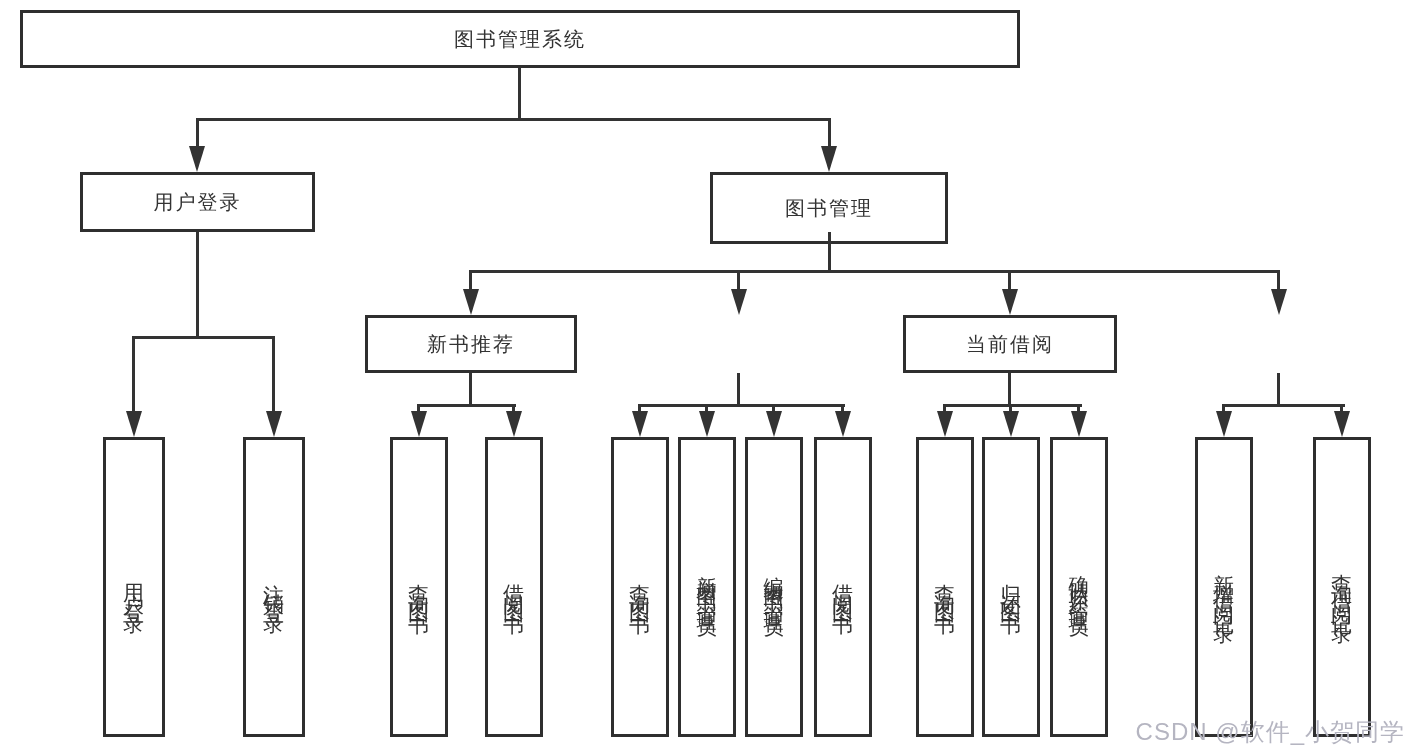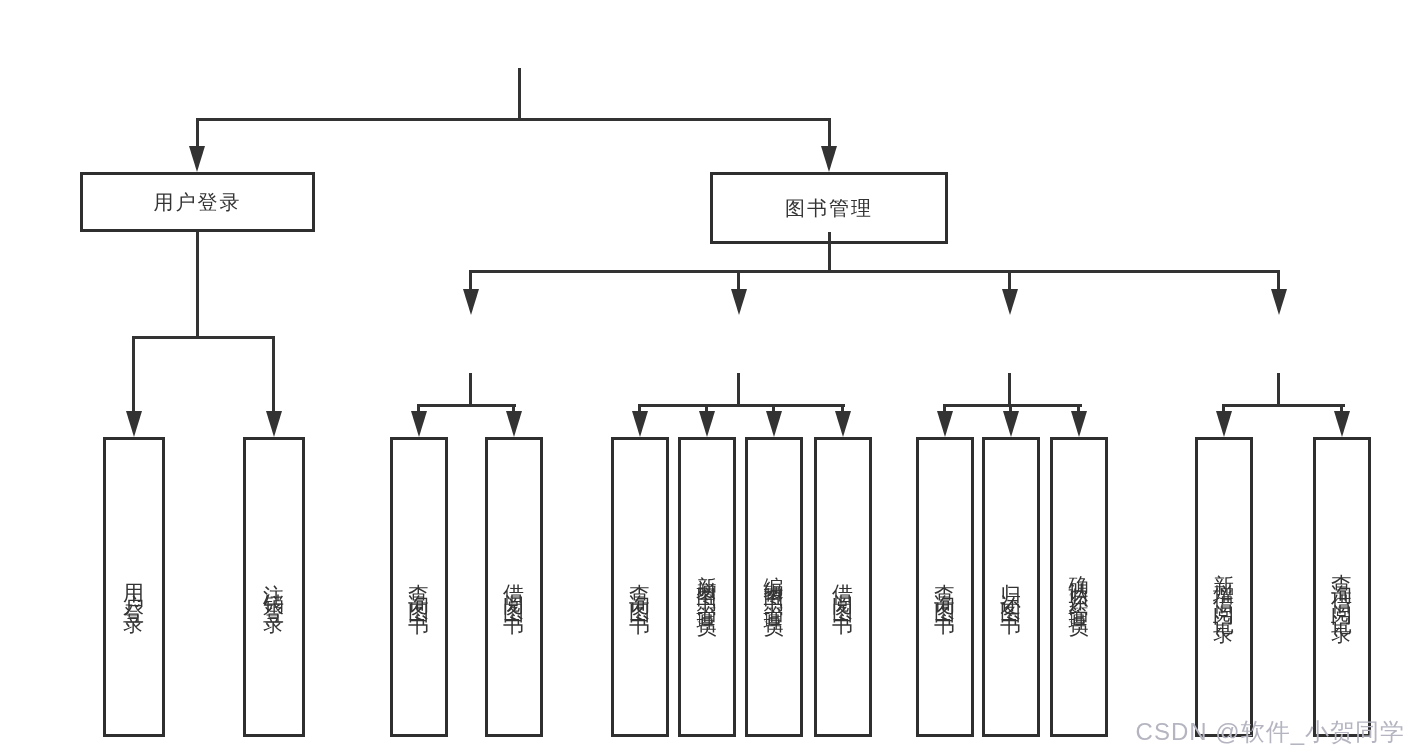--- a/index.html
+++ b/index.html
@@ -36,20 +36,21 @@
   .watermark{
     position:absolute;right:0;top:716px;z-index:10;
     font-size:24px;color:var(--wm);letter-spacing:1px;white-space:nowrap;
   }
 </style>
 </head>
 <body>
 
 <div class="canvas">
 
+  <div class="node" style="left:20px;top:10px;width:1000px;height:58px;">图书管理系统</div>
 
   <div class="vline" style="left:518px;top:68px;height:53px;"></div>
   <div class="hline" style="left:196px;top:118px;width:635px;"></div>
   <div class="vline" style="left:196px;top:118px;height:30px;"></div>
   <div class="arrow" style="left:189px;top:146px;"></div>
   <div class="vline" style="left:828px;top:118px;height:30px;"></div>
   <div class="arrow" style="left:821px;top:146px;"></div>
 
   <div class="node" style="left:80px;top:172px;width:235px;height:60px;">用户登录</div>
   <div class="node" style="left:710px;top:172px;width:238px;height:72px;">图书管理</div>
@@ -65,20 +66,22 @@
   <div class="hline" style="left:469px;top:270px;width:811px;"></div>
   <div class="vline" style="left:469px;top:270px;height:22px;"></div>
   <div class="arrow" style="left:463px;top:289px;"></div>
   <div class="vline" style="left:737px;top:270px;height:22px;"></div>
   <div class="arrow" style="left:731px;top:289px;"></div>
   <div class="vline" style="left:1008px;top:270px;height:22px;"></div>
   <div class="arrow" style="left:1002px;top:289px;"></div>
   <div class="vline" style="left:1277px;top:270px;height:22px;"></div>
   <div class="arrow" style="left:1271px;top:289px;"></div>
 
+  <div class="node" style="left:365px;top:315px;width:212px;height:58px;">新书推荐</div>
+  <div class="node" style="left:903px;top:315px;width:214px;height:58px;">当前借阅</div>
 
   <div class="vline" style="left:469px;top:373px;height:33px;"></div>
   <div class="hline" style="left:417px;top:404px;width:99px;"></div>
   <div class="vline" style="left:417px;top:404px;height:10px;"></div>
   <div class="arrow" style="left:411px;top:411px;"></div>
   <div class="vline" style="left:512px;top:404px;height:10px;"></div>
   <div class="arrow" style="left:506px;top:411px;"></div>
 
   <div class="vline" style="left:737px;top:373px;height:33px;"></div>
   <div class="hline" style="left:638px;top:404px;width:207px;"></div>

